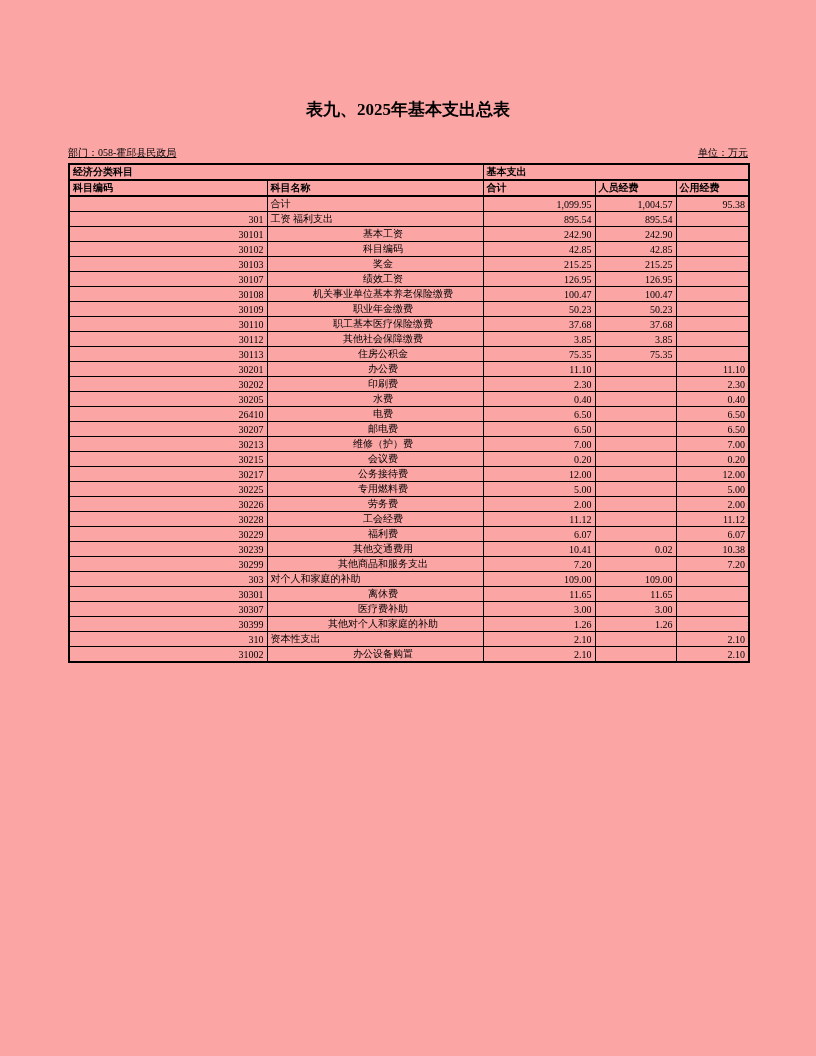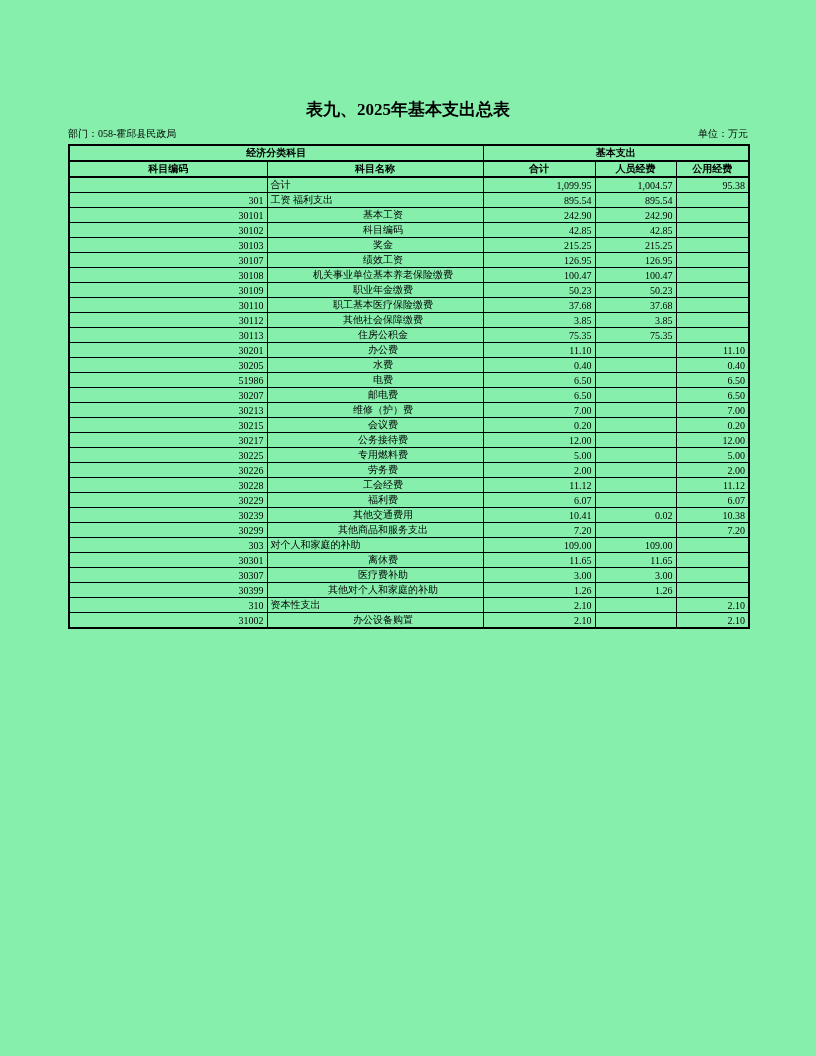--- a/index.html
+++ b/index.html
@@ -1,60 +1,61 @@
 <!DOCTYPE html>
 <html><head>
 <meta charset="utf-8">
 <style>
   html, body { margin: 0; padding: 0; background: #ffffff; }
   .page {
     position: relative;
     width: 816px;
     height: 1056px;
-    background: #86efac;
+    background: #fca5a5;
     color: #000000;
     font-family: "Liberation Serif", "DejaVu Serif", serif;
     box-sizing: border-box;
     padding: 100px 68px 0 68px;
     overflow: hidden;
   }
   .title {
     text-align: center;
     font-size: 17px;
     font-weight: bold;
     line-height: 20px;
   }
   .meta {
     display: flex;
     justify-content: space-between;
     align-items: flex-end;
     font-size: 10px;
-    margin-top: 8px;
+    margin-top: 27px;
     margin-bottom: 4px;
     line-height: 12px;
+    text-decoration: underline;
   }
   table.budget {
     width: 680px;
     border-collapse: collapse;
     table-layout: fixed;
     border: 2px solid #000;
   }
   table.budget th, table.budget td {
     border: 1px solid #000;
     font-size: 10px;
     height: 15px;
     padding: 0 3px;
     box-sizing: border-box;
     white-space: nowrap;
     overflow: hidden;
     vertical-align: middle;
   }
   table.budget thead th {
     font-weight: bold;
-    text-align: center;
+    text-align: left;
     border-bottom: 2px solid #000;
   }
   td.code { text-align: right; }
   td.name { text-align: left; }
   td.num  { text-align: right; }
   tr.sub td.code { padding-left: 16px; }
   tr.sub td.name { padding-left: 19px; text-align: center; }
 </style>
 </head>
 <body>
@@ -165,28 +166,35 @@
           <td class="num"></td>
         </tr>
         <tr class="sub">
           <td class="code">30201</td>
           <td class="name">办公费</td>
           <td class="num">11.10</td>
           <td class="num"></td>
           <td class="num">11.10</td>
         </tr>
         <tr class="sub">
+          <td class="code">30202</td>
+          <td class="name">印刷费</td>
+          <td class="num">2.30</td>
+          <td class="num"></td>
+          <td class="num">2.30</td>
+        </tr>
+        <tr class="sub">
           <td class="code">30205</td>
           <td class="name">水费</td>
           <td class="num">0.40</td>
           <td class="num"></td>
           <td class="num">0.40</td>
         </tr>
         <tr class="sub">
-          <td class="code">51986</td>
+          <td class="code">26410</td>
           <td class="name">电费</td>
           <td class="num">6.50</td>
           <td class="num"></td>
           <td class="num">6.50</td>
         </tr>
         <tr class="sub">
           <td class="code">30207</td>
           <td class="name">邮电费</td>
           <td class="num">6.50</td>
           <td class="num"></td>

